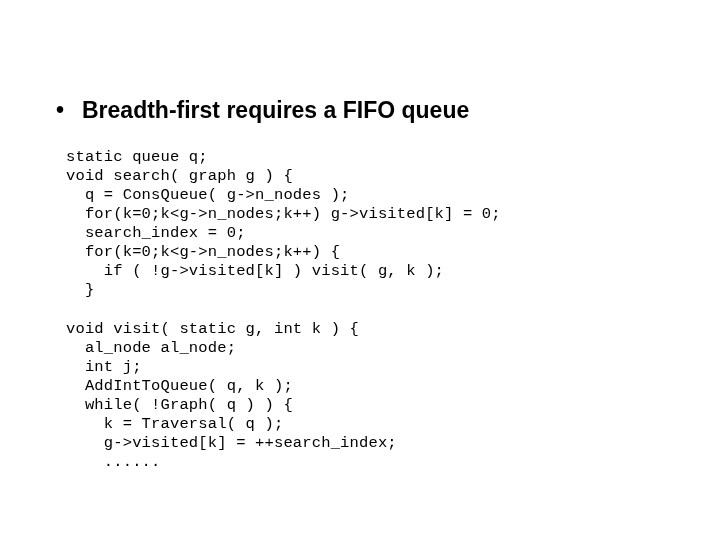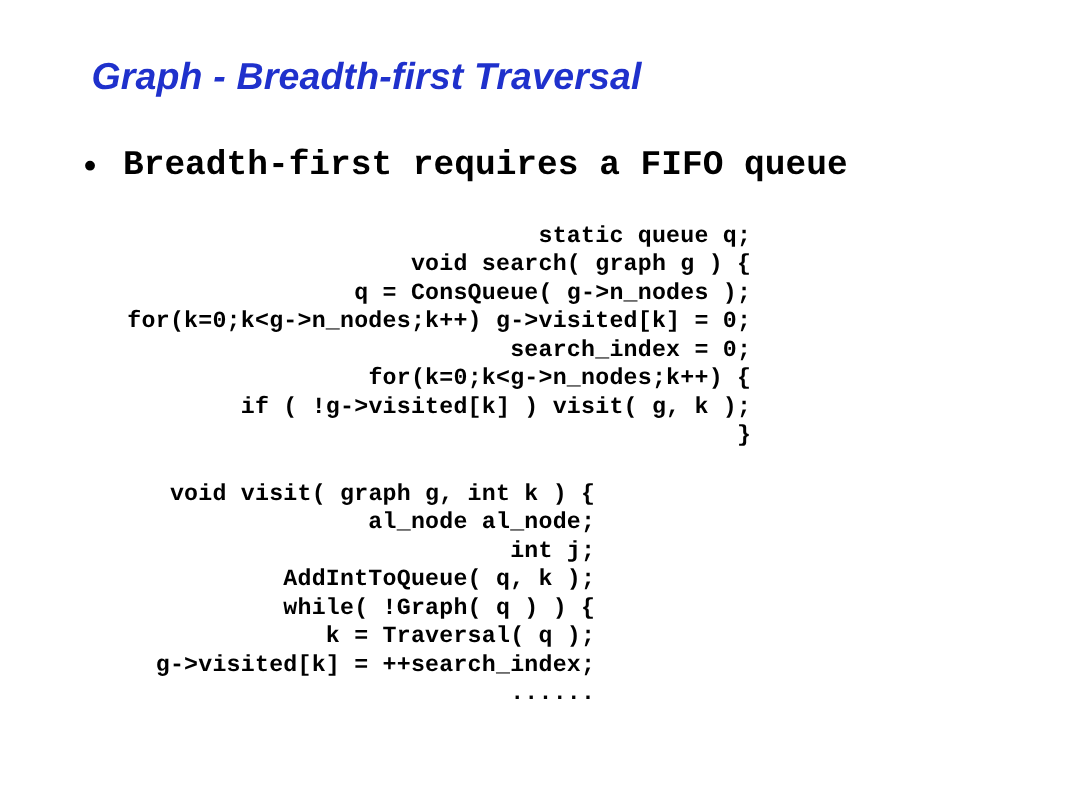--- a/index.html
+++ b/index.html
@@ -52,70 +52,67 @@
   .bullet-marker {
     display: inline-block;
     width: 26px;
     flex: 0 0 26px;
     text-align: left;
     font-size: 23px;
     line-height: 28px;
   }
   .bullet-text {
     display: inline-block;
-    font-family: Liberation Mono, monospace;
   }
   .code-block {
     position: absolute;
     left: 66px;
     margin: 0;
     font-family: "Liberation Mono", "DejaVu Sans Mono", monospace;
     font-size: 15.5px;
-    font-weight: bold;
+    font-weight: normal;
     line-height: 19px;
     color: #000000;
     white-space: pre;
     letter-spacing: 0.15px;
-    text-align: right;
   }
   #code-block-search {
     top: 148px;
   }
   #code-block-visit {
     top: 320px;
   }
   .code-line {
     white-space: pre;
     min-height: 19px;
   }
 </style>
 </head>
 <body>
 
 <div class="slide">
 
-  <div class="slide-title">Graph - Breadth-first Traversal</div>
 
   <ul class="bullet-list">
     <li class="bullet-item">
       <span class="bullet-marker">•</span>
       <span class="bullet-text">Breadth-first requires a FIFO queue</span>
     </li>
   </ul>
 
   <pre class="code-block" id="code-block-search"><span class="code-line">static queue q;</span>
 <span class="code-line">void search( graph g ) {</span>
 <span class="code-line">  q = ConsQueue( g-&gt;n_nodes );</span>
 <span class="code-line">  for(k=0;k&lt;g-&gt;n_nodes;k++) g-&gt;visited[k] = 0;</span>
 <span class="code-line">  search_index = 0;</span>
 <span class="code-line">  for(k=0;k&lt;g-&gt;n_nodes;k++) {</span>
 <span class="code-line">    if ( !g-&gt;visited[k] ) visit( g, k );</span>
 <span class="code-line">  }</span></pre>
 
-  <pre class="code-block" id="code-block-visit"><span class="code-line">void visit( graph g, int k ) {</span>
+  <pre class="code-block" id="code-block-visit"><span class="code-line">void visit( static g, int k ) {</span>
 <span class="code-line">  al_node al_node;</span>
 <span class="code-line">  int j;</span>
 <span class="code-line">  AddIntToQueue( q, k );</span>
 <span class="code-line">  while( !Graph( q ) ) {</span>
 <span class="code-line">    k = Traversal( q );</span>
 <span class="code-line">    g-&gt;visited[k] = ++search_index;</span>
 <span class="code-line">    ......</span></pre>
 
 </div>
 

